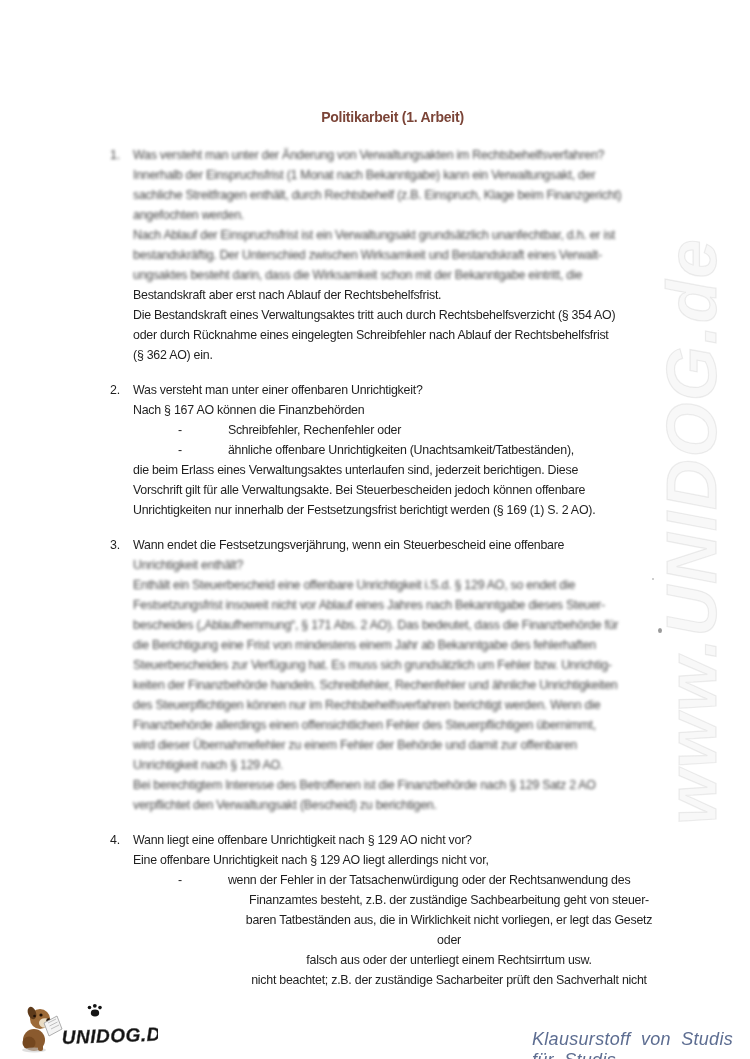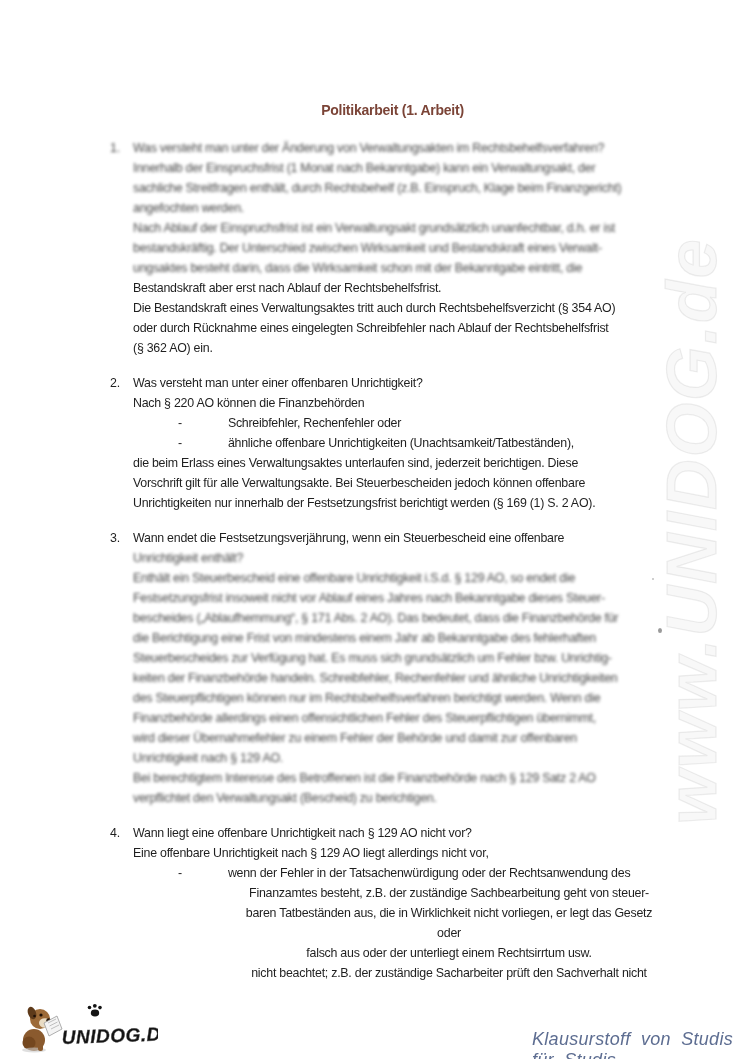--- a/index.html
+++ b/index.html
@@ -20,21 +20,21 @@
   .watermark span{
     transform:rotate(-90deg);
     white-space:nowrap;
     font-size:70px;font-style:italic;font-weight:bold;
     letter-spacing:2px;
     color:rgba(120,120,120,0.05);
     -webkit-text-stroke:1.2px rgba(120,120,120,0.13);
   }
   
   .content{
-    position:absolute;left:110px;top:101px;width:560px;
+    position:absolute;left:110px;top:108px;width:560px;
     font-size:12.4px;letter-spacing:-0.25px;line-height:20px;
   }
   .doc-title{
     font-weight:bold;font-size:14px;line-height:19px;
     text-align:center;width:519px;margin-left:23px;
     padding-right:28px;
     margin-bottom:18px;
     filter:blur(0.7px);
   }
   .question{display:flex;margin-bottom:15px;}
@@ -82,21 +82,21 @@
             <div class="line">Bestandskraft aber erst nach Ablauf der Rechtsbehelfsfrist.</div>
             <div class="line">Die Bestandskraft eines Verwaltungsaktes tritt auch durch Rechtsbehelfsverzicht (§ 354 AO)</div>
             <div class="line">oder durch Rücknahme eines eingelegten Schreibfehler nach Ablauf der Rechtsbehelfsfrist</div>
             <div class="line">(§ 362 AO) ein.</div>
           </div>
         </div>
         <div class="question">
           <div class="qnum">2.</div>
           <div class="qbody">
             <div class="line">Was versteht man unter einer offenbaren Unrichtigkeit?</div>
-            <div class="line">Nach § 220 AO können die Finanzbehörden</div>
+            <div class="line">Nach § 167 AO können die Finanzbehörden</div>
             <div class="line bullet"><span>-</span><span class="btxt">Schreibfehler, Rechenfehler oder</span></div>
             <div class="line bullet"><span>-</span><span class="btxt">ähnliche offenbare Unrichtigkeiten (Unachtsamkeit/Tatbeständen),</span></div>
             <div class="line">die beim Erlass eines Verwaltungsaktes unterlaufen sind, jederzeit berichtigen. Diese</div>
             <div class="line">Vorschrift gilt für alle Verwaltungsakte. Bei Steuerbescheiden jedoch können offenbare</div>
             <div class="line">Unrichtigkeiten nur innerhalb der Festsetzungsfrist berichtigt werden (§ 169 (1) S. 2 AO).</div>
           </div>
         </div>
         <div class="question">
           <div class="qnum">3.</div>
           <div class="qbody">

